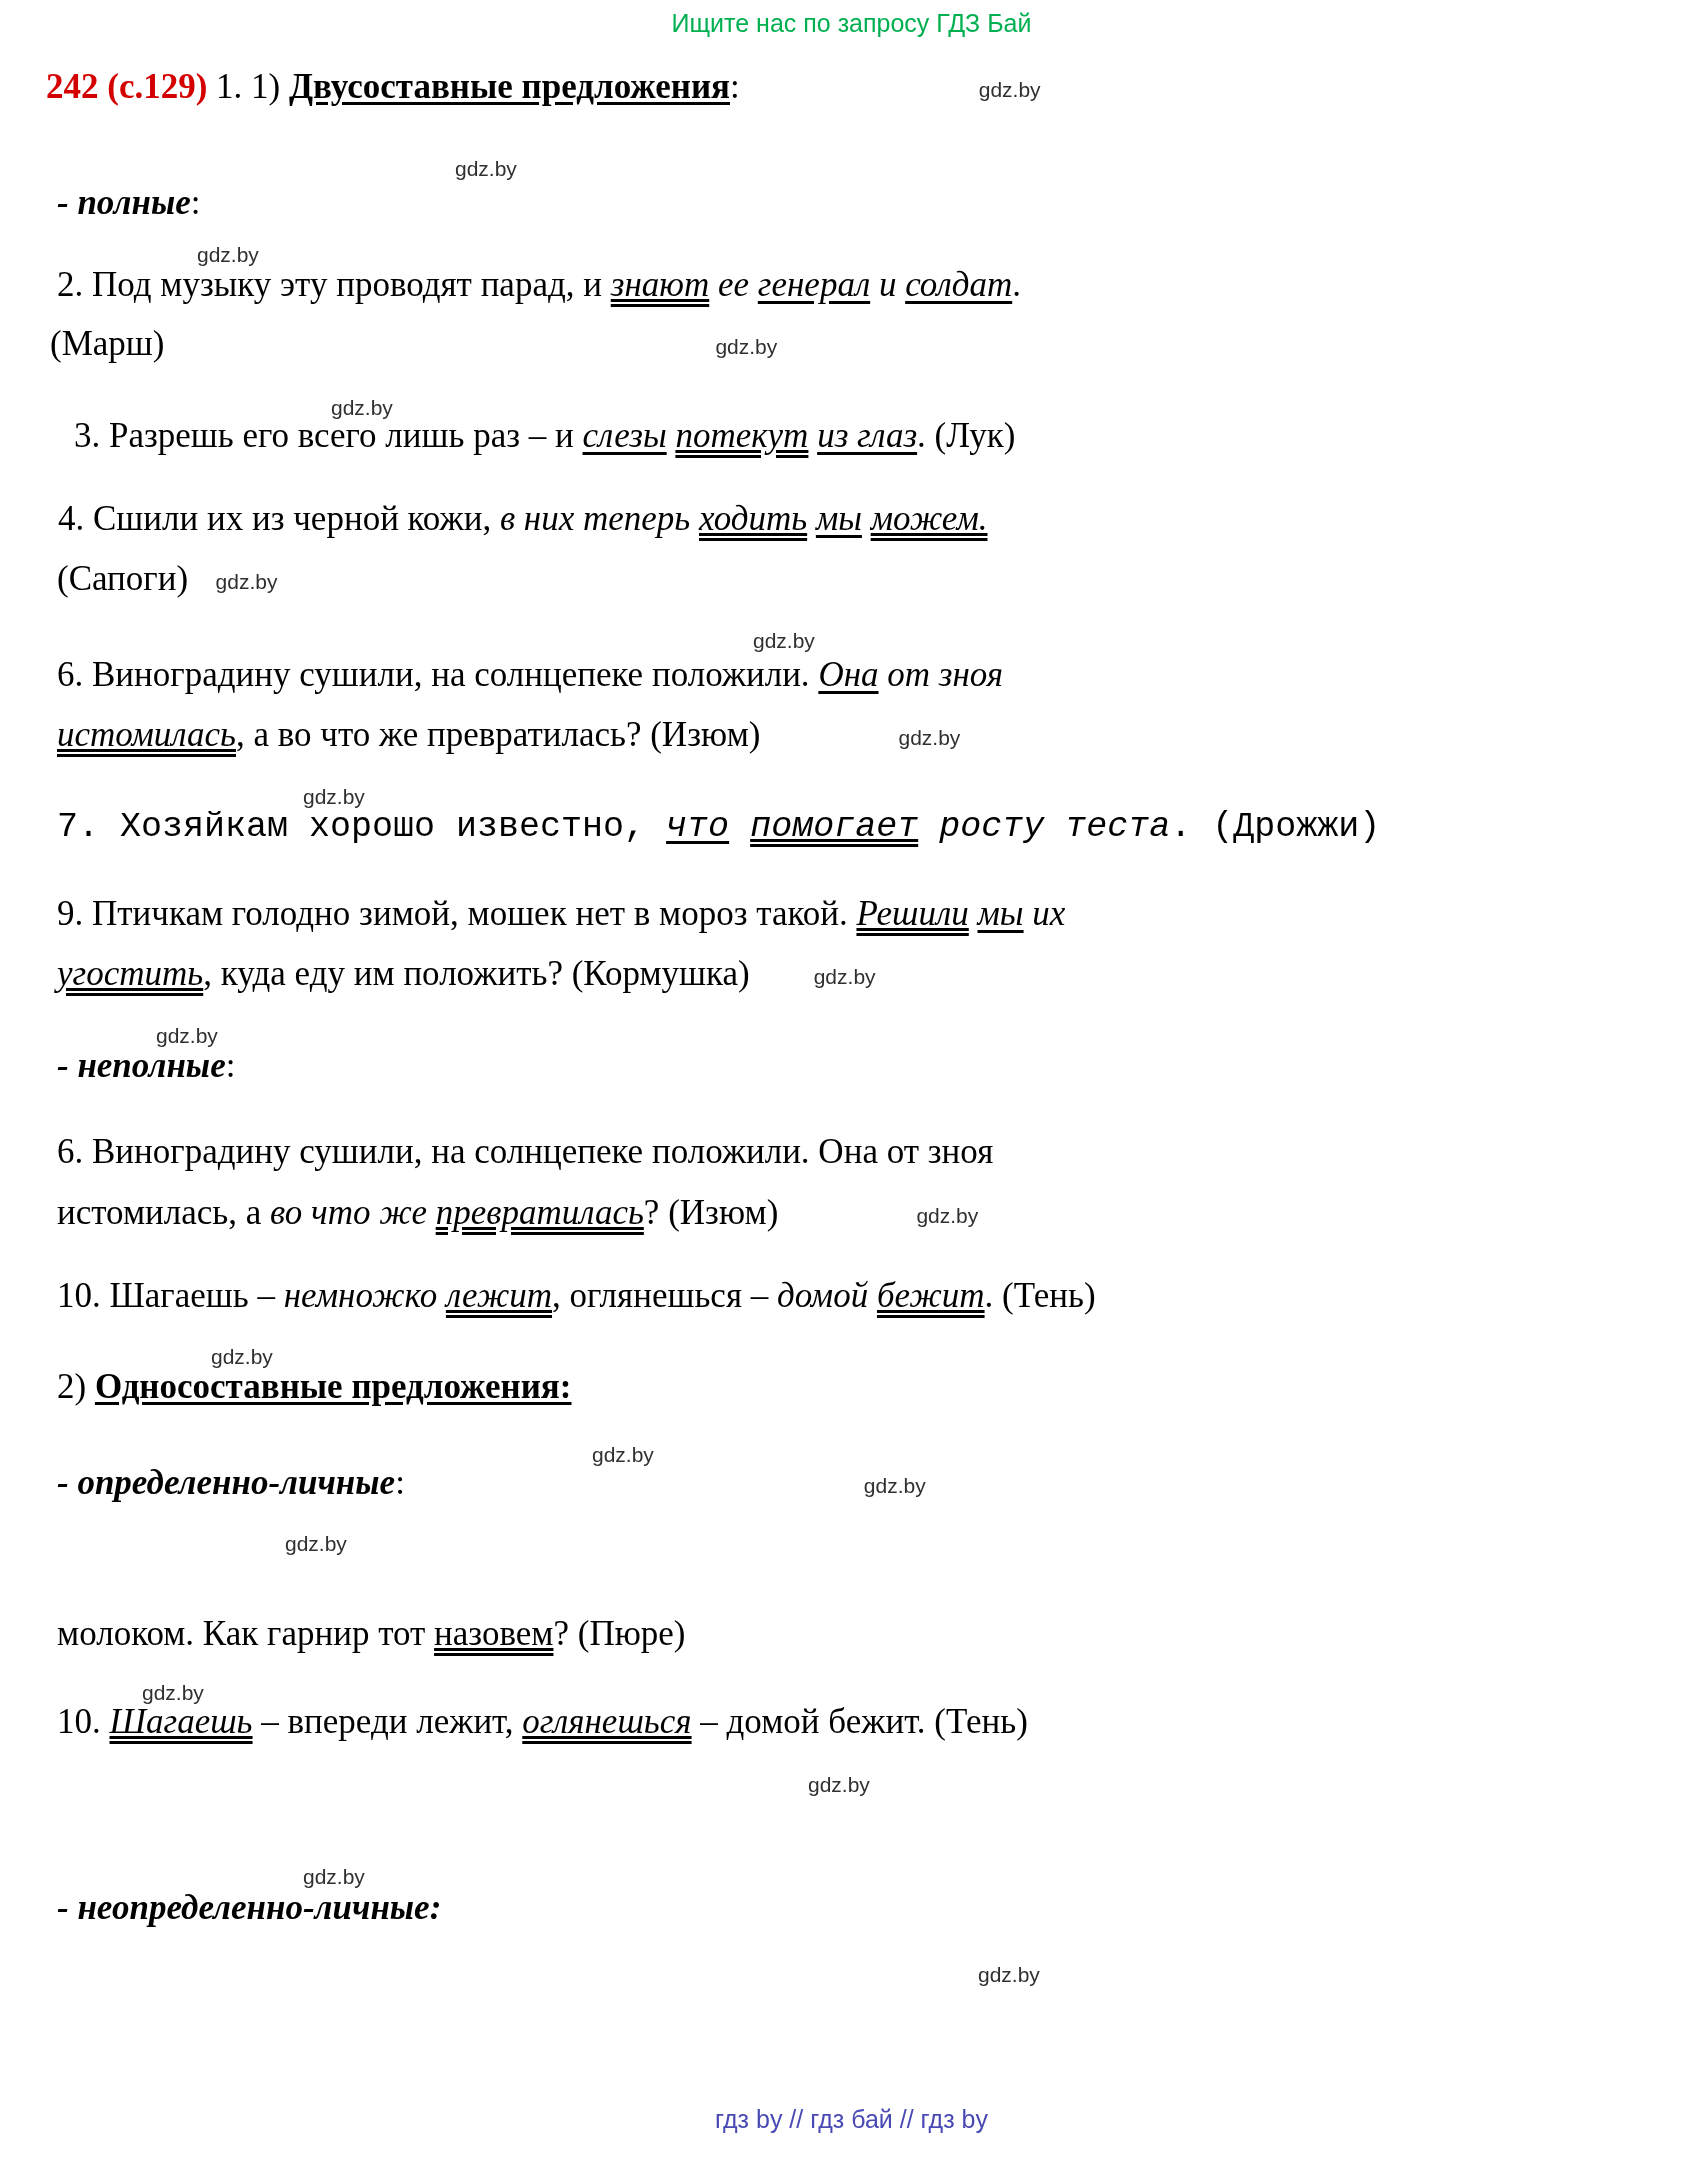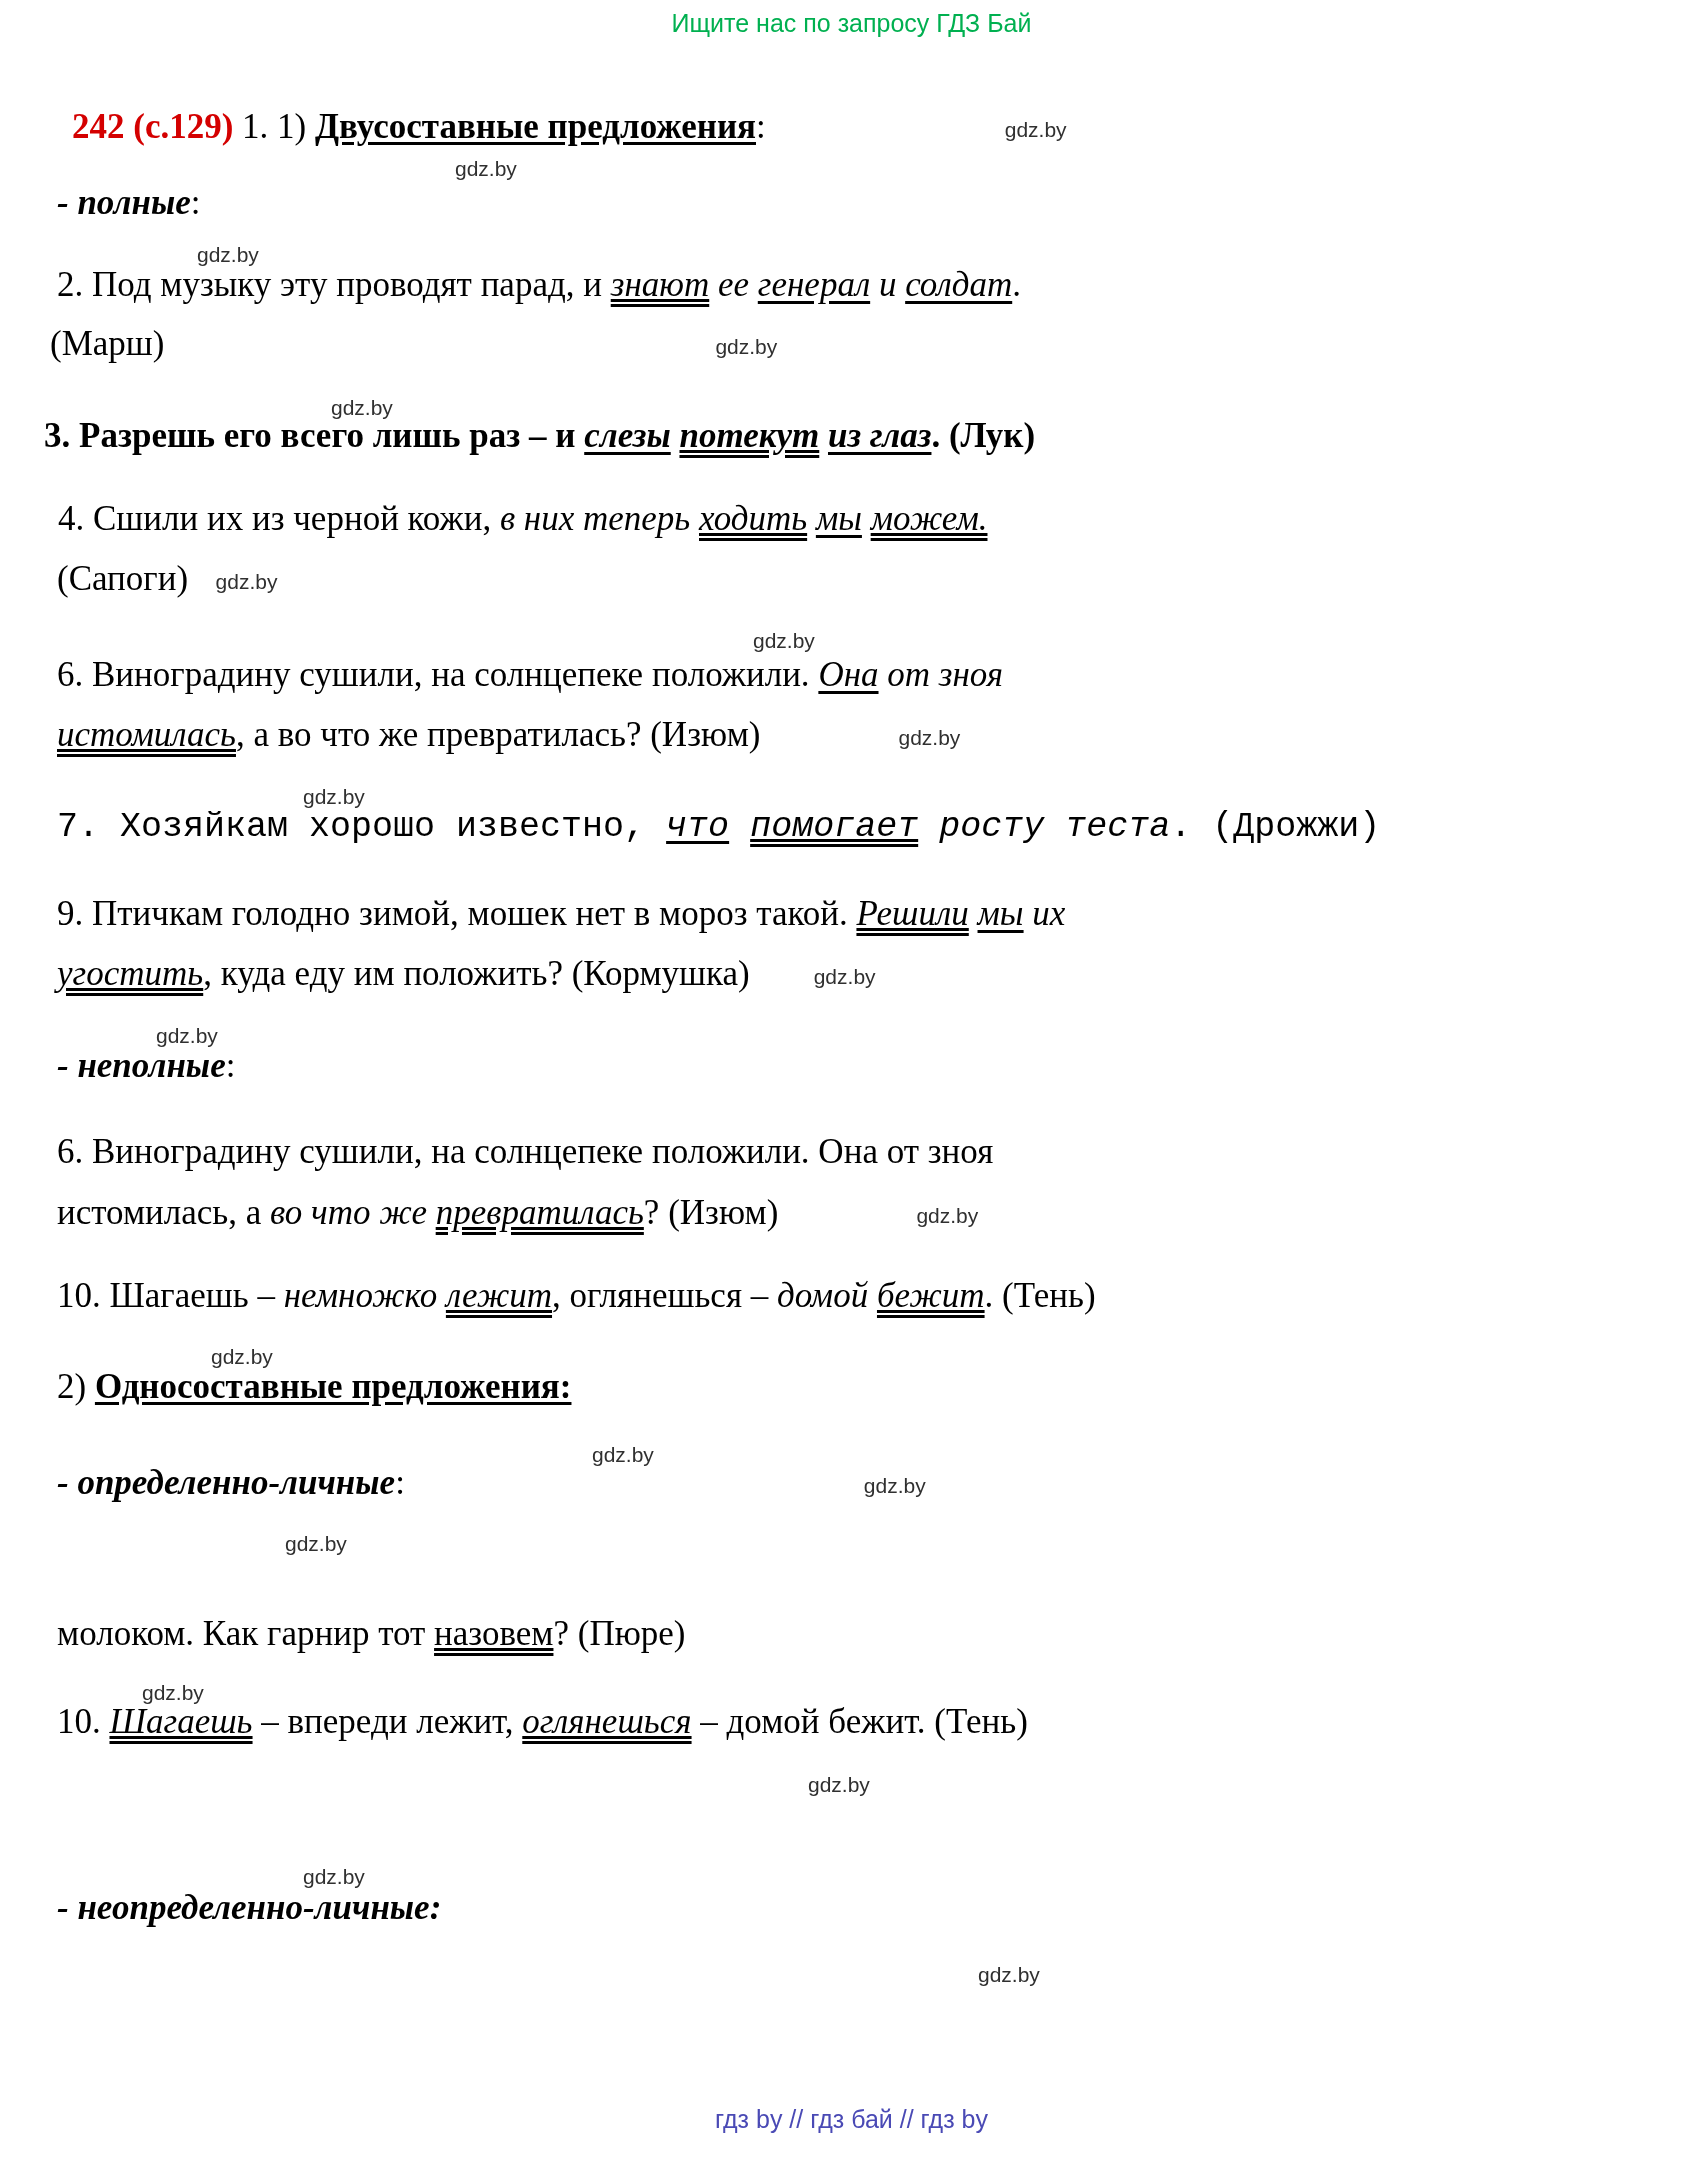--- a/index.html
+++ b/index.html
@@ -39,28 +39,28 @@
     font-family:"Liberation Sans", sans-serif;font-size:21px;color:var(--wm);
     font-style:normal;font-weight:normal;text-decoration:none;vertical-align:middle;
   }
 </style>
 </head>
 <body>
 
 <div class="banner">Ищите нас по запросу ГДЗ Бай</div>
 
 <div id="doc" class="doc">
-    <div class="line" style="top: 66px; left: 72px; margin-top: 40px;"><span class="s-red">242 (с.129)</span><span class="s-n"> 1. 1) </span><span class="s-bu">Двусоставные предложения</span><span class="s-n">:</span><span class="wm" style="margin-left: 239px;">gdz.by</span></div>
+    <div class="line" style="top: 66px; left: 46px;"><span class="s-red">242 (с.129)</span><span class="s-n"> 1. 1) </span><span class="s-bu">Двусоставные предложения</span><span class="s-n">:</span><span class="wm" style="margin-left: 239px;">gdz.by</span></div>
     <div class="line" style="top: 145px; left: 455px;"><span class="wm">gdz.by</span></div>
     <div class="line" style="top: 182px; left: 57px;"><span class="s-bi">- полные</span><span class="s-n">:</span></div>
     <div class="line" style="top: 231px; left: 197px;"><span class="wm">gdz.by</span></div>
     <div class="line" style="top: 264px; left: 57px;"><span class="s-n">2. Под музыку эту проводят парад, и </span><span class="s-idu">знают</span><span class="s-i"> ее </span><span class="s-iu">генерал</span><span class="s-i"> и </span><span class="s-iu">солдат</span><span class="s-n">.</span></div>
     <div class="line" style="top: 323px; left: 50px;"><span class="s-n">(Марш)</span><span class="wm" style="margin-left: 551px;">gdz.by</span></div>
     <div class="line" style="top: 384px; left: 331px;"><span class="wm">gdz.by</span></div>
-    <div class="line" style="top: 415px; left: 44px; font-weight: bold;"><span class="s-n">3. Разрешь его всего лишь раз – и </span><span class="s-iu">слезы</span><span class="s-n"> </span><span class="s-idu">потекут</span><span class="s-n"> </span><span class="s-iu">из глаз</span><span class="s-n">. (Лук)</span></div>
+    <div class="line" style="top: 415px; left: 74px;"><span class="s-n">3. Разрешь его всего лишь раз – и </span><span class="s-iu">слезы</span><span class="s-n"> </span><span class="s-idu">потекут</span><span class="s-n"> </span><span class="s-iu">из глаз</span><span class="s-n">. (Лук)</span></div>
     <div class="line" style="top: 498px; left: 58px; text-align: center;"><span class="s-n">4. Сшили их из черной кожи, </span><span class="s-i">в них теперь </span><span class="s-idu">ходить</span><span class="s-n"> </span><span class="s-iu">мы</span><span class="s-n"> </span><span class="s-idu">можем.</span></div>
     <div class="line" style="top: 558px; left: 57px;"><span class="s-n">(Сапоги)</span><span class="wm" style="margin-left: 27.5px;">gdz.by</span></div>
     <div class="line" style="top: 617px; left: 753px;"><span class="wm">gdz.by</span></div>
     <div class="line" style="top: 654px; left: 57px;"><span class="s-n">6. Виноградину сушили, на солнцепеке положили. </span><span class="s-iu">Она</span><span class="s-i"> от зноя</span></div>
     <div class="line" style="top: 714px; left: 57px;"><span class="s-idu">истомилась</span><span class="s-n">, а во что же превратилась? (Изюм)</span><span class="wm" style="margin-left: 138px;">gdz.by</span></div>
     <div class="line" style="top: 773px; left: 303px;"><span class="wm">gdz.by</span></div>
     <div class="line" style="top: 806px; left: 57px; font-family: Liberation Mono, monospace;"><span class="s-n">7. Хозяйкам хорошо известно, </span><span class="s-iu">что</span><span class="s-n"> </span><span class="s-idu">помогает</span><span class="s-i"> росту теста</span><span class="s-n">. (Дрожжи)</span></div>
     <div class="line" style="top: 893px; left: 57px;"><span class="s-n">9. Птичкам голодно зимой, мошек нет в мороз такой. </span><span class="s-idu">Решили</span><span class="s-n"> </span><span class="s-iu">мы</span><span class="s-n"> </span><span class="s-i">их</span></div>
     <div class="line" style="top: 953px; left: 57px;"><span class="s-idu">угостить</span><span class="s-n">, куда еду им положить? (Кормушка)</span><span class="wm" style="margin-left: 64px;">gdz.by</span></div>
     <div class="line" style="top: 1012px; left: 156px;"><span class="wm">gdz.by</span></div>

